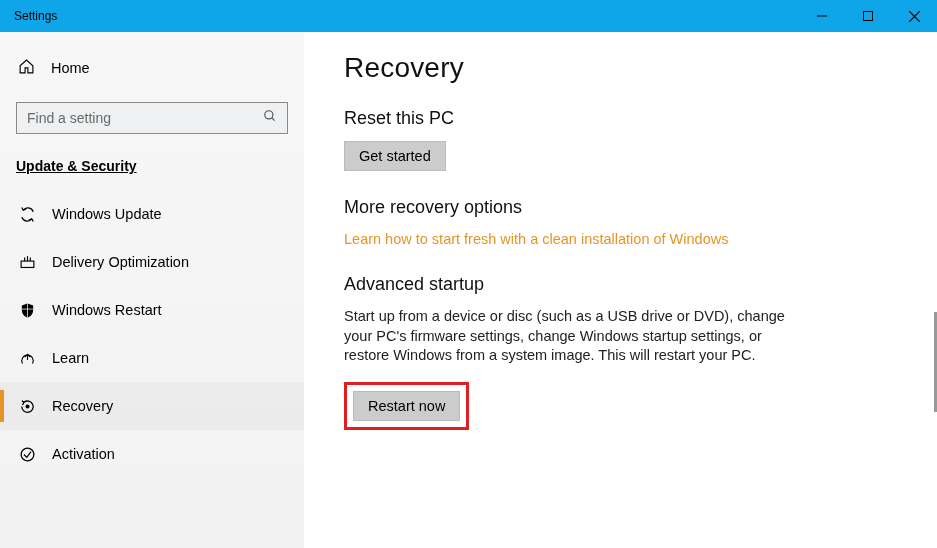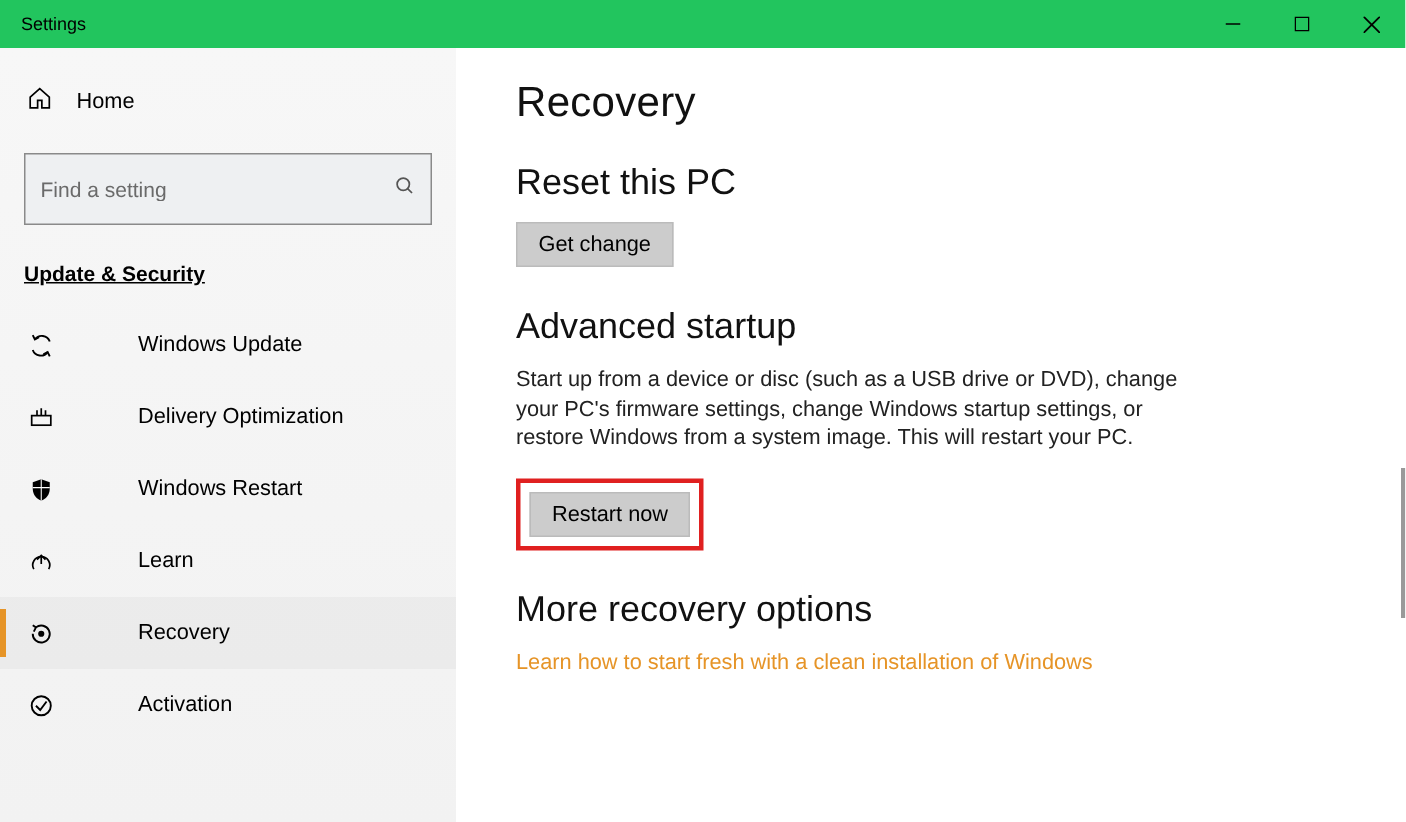--- a/index.html
+++ b/index.html
@@ -8,21 +8,21 @@
       width: 937px; height: 548px;
       background: #fff;
       overflow: hidden;
       position: relative;
     }
     .titlebar {
       height: 32px;
       display: flex;
       align-items: center;
       padding-left: 14px;
-      background: #22c55e;
+      background: #0ea5e9;
     }
     .titlebar-title { font-size: 12px; color: #000; }
     .win-controls {
       margin-left: auto;
       display: flex;
     }
     .win-btn {
       width: 46px; height: 32px;
       display: flex; align-items: center; justify-content: center;
       color: #000;
@@ -43,21 +43,21 @@
       height: 44px;
       padding-left: 18px;
       margin-top: 14px;
       cursor: pointer;
     }
     .home-row .lbl { font-size: 14.5px; color: #000; margin-left: 16px; }
     .search-wrap { padding: 12px 16px 10px 16px; }
     .search-box {
       display: flex; align-items: center;
       border: 1px solid #8a8a8a;
-      height: 48px;
+      height: 32px;
       background: #eef0f2;
       padding: 0 10px;
     }
     .search-input {
       flex: 1; border: none; background: transparent; outline: none;
       font-size: 14px; color: #555;
     }
     .search-input::placeholder { color: #6a6a6a; }
     .search-icon { color: #555; }
     .section-head {
@@ -65,42 +65,41 @@
       padding: 14px 16px 16px 16px;
       text-decoration: underline;
     }
     .nav { flex: 1; overflow: hidden; }
     .nav-item {
       display: flex; align-items: center;
       height: 48px;
       padding-left: 18px;
       cursor: pointer;
       position: relative;
-      gap: 40px;
     }
     .nav-item .icn { width: 18px; display: flex; justify-content: center; color: #000; }
     .nav-item .lbl { font-size: 14.5px; color: #000; margin-left: 16px; }
     .nav-item.active::before {
       content: ""; position: absolute; left: 0; top: 8px; bottom: 8px; width: 4px;
       background: #e69427;
     }
     .nav-item.active { background: rgba(0,0,0,0.03); }
     .main {
       flex: 1;
       padding: 20px 0 0 40px;
       position: relative;
       overflow: hidden;
     }
     .page-title {
       font-size: 28px; font-weight: 400; color: #111;
       margin-bottom: 24px;
       letter-spacing: 0.2px;
     }
     .sect-head {
-      font-size: 24px; font-weight: 400; color: #111;
+      font-size: 18px; font-weight: 400; color: #111;
       margin-bottom: 12px;
     }
     .body-text {
       font-size: 14.5px; color: #222; line-height: 1.35;
       max-width: 460px;
       margin-bottom: 14px;
     }
     .btn {
       display: inline-block;
       background: #ccc;
@@ -243,32 +242,32 @@
         <span class="lbl">Activation</span>
       </div>
     </div>
   </div>
 
   <div class="main">
     <h1 class="page-title">Recovery</h1>
 
     <div class="sect">
       <h2 class="sect-head">Reset this PC</h2>
-      <button class="btn">Get change</button>
-    </div>
-
+      <button class="btn">Get started</button>
+    </div>
+
+
+    <div class="sect">
+      <h2 class="sect-head">More recovery options</h2>
+      <span class="link">Learn how to start fresh with a clean installation of Windows</span>
+    </div>
 
     <div class="sect">
       <h2 class="sect-head">Advanced startup</h2>
       <p class="body-text">Start up from a device or disc (such as a USB drive or DVD), change your PC's firmware settings, change Windows startup settings, or restore Windows from a system image. This will restart your PC.</p>
       <span class="restart-highlight">
         <button class="btn">Restart now</button>
       </span>
     </div>
 
-    <div class="sect">
-      <h2 class="sect-head">More recovery options</h2>
-      <span class="link">Learn how to start fresh with a clean installation of Windows</span>
-    </div>
-
     <div class="scrollbar"></div>
   </div>
 </div>
 
 </body></html>

